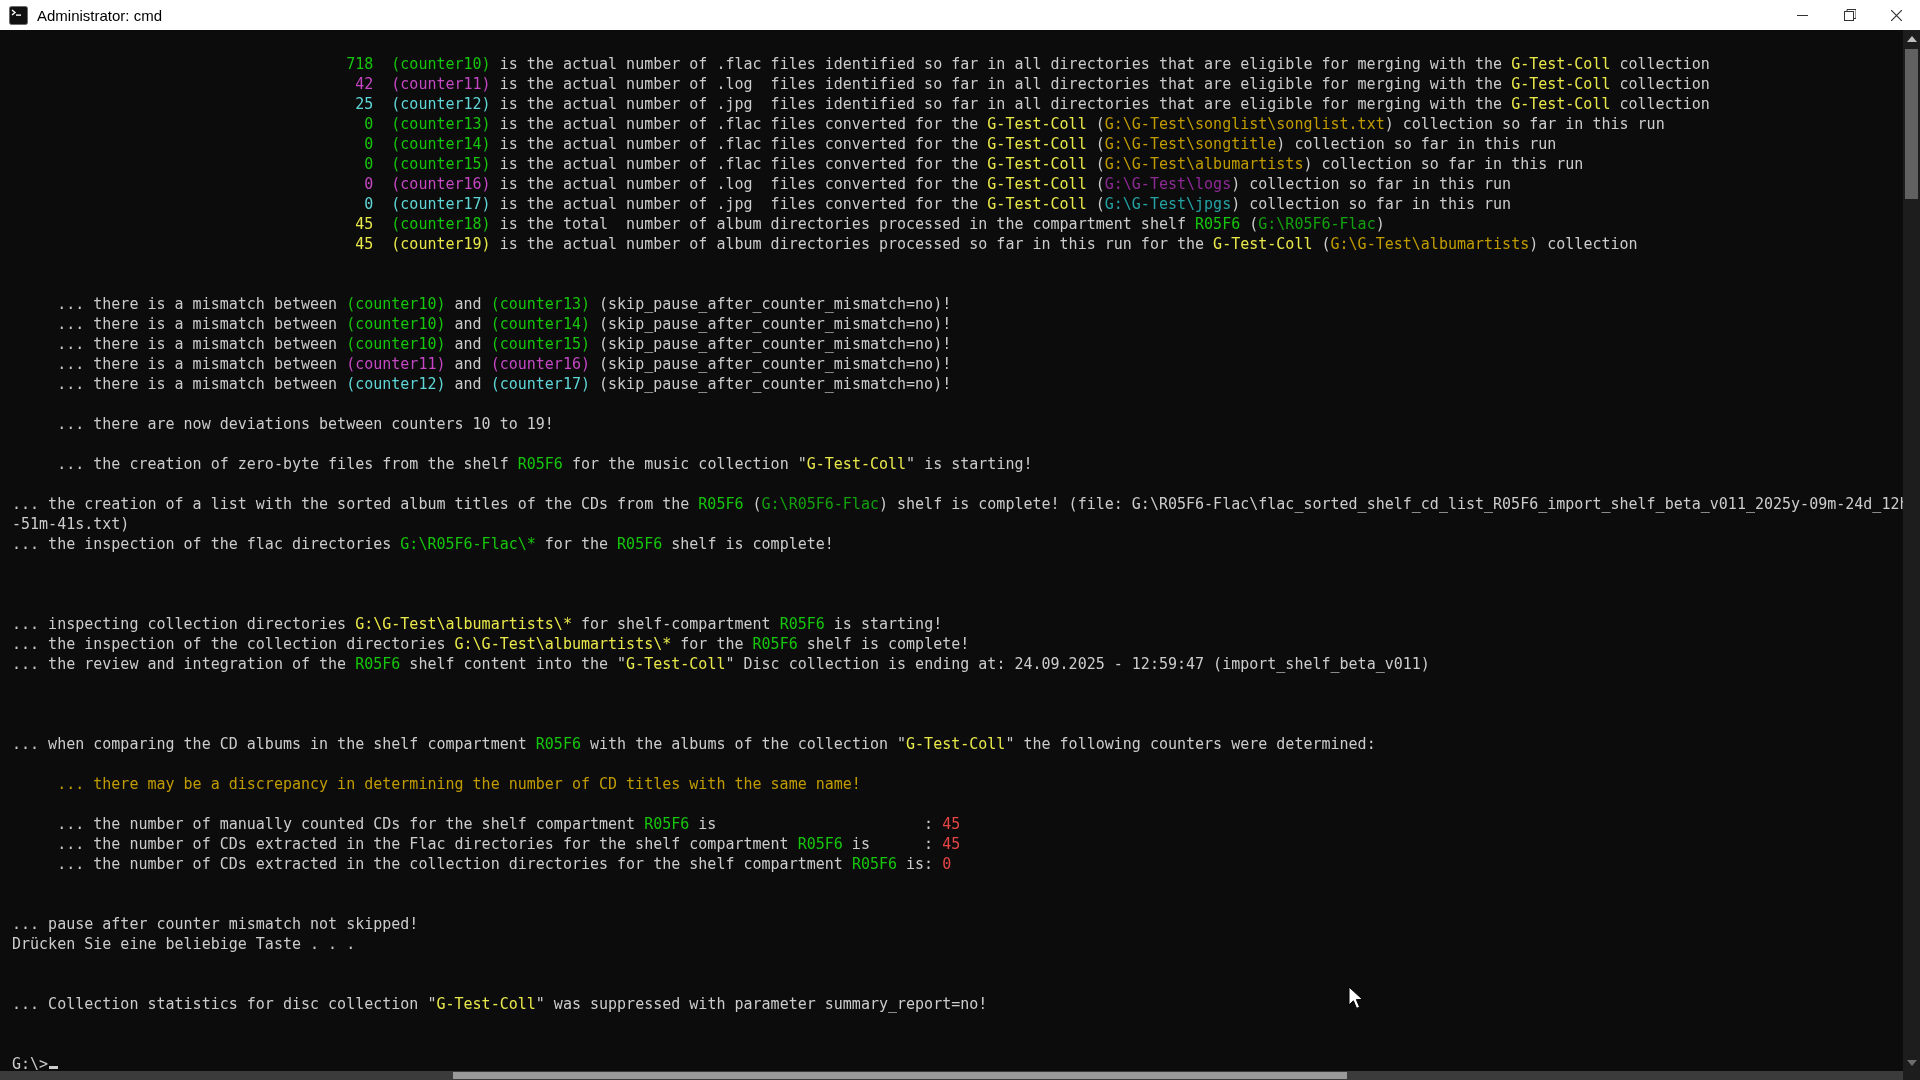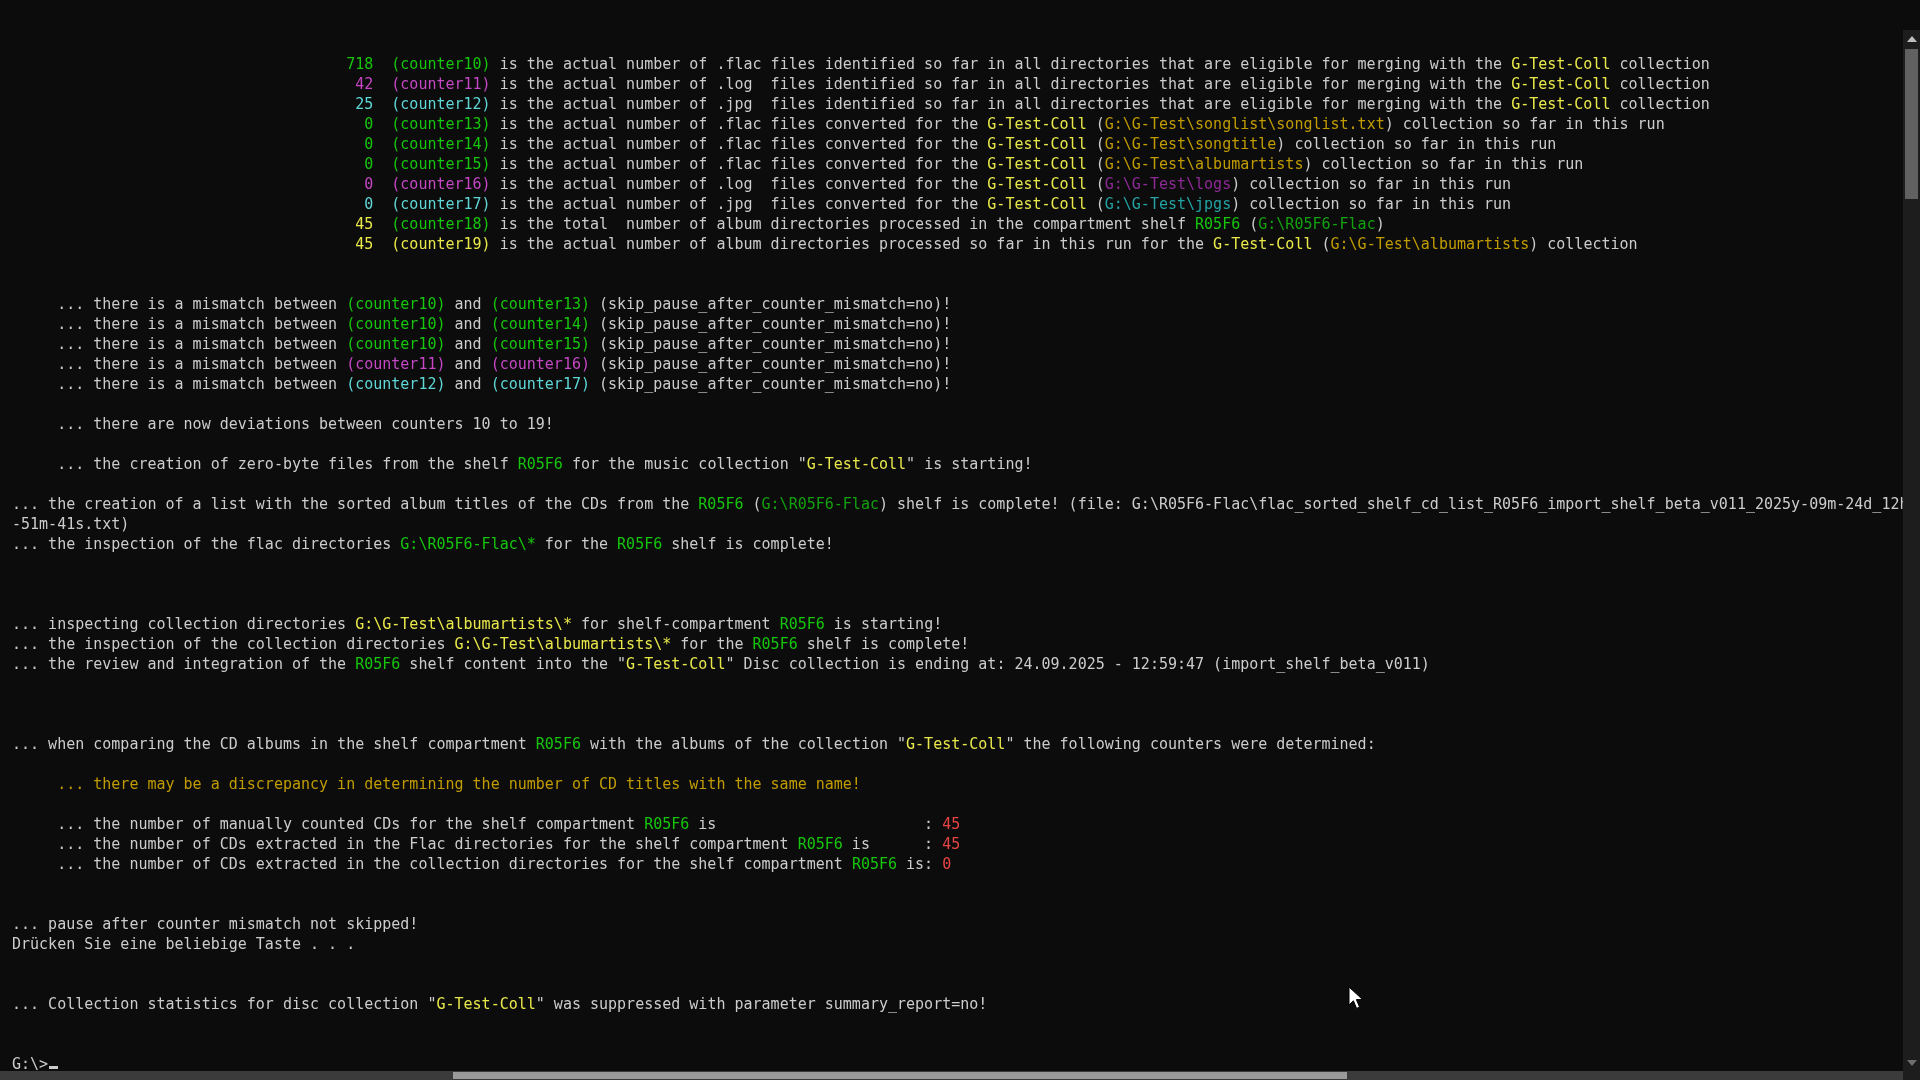--- a/index.html
+++ b/index.html
@@ -43,20 +43,46 @@
   .corner{position:absolute;bottom:0;right:0;width:17px;height:9px;background:#1D1D1D;}
 
   
   .mouse{position:absolute;left:1348px;top:986px;z-index:9;}
 </style>
 </head>
 <body>
 
 <div class="window">
 
+  <div class="titlebar">
+    <svg class="app-icon" viewBox="0 0 19 19">
+      <rect x="0.5" y="0.5" width="18" height="18" rx="2" fill="#111" stroke="#6B6B6B" stroke-width="1"></rect>
+      <path d="M3 4 L6 6.5 L3 9" stroke="#FFFFFF" stroke-width="1.4" fill="none"></path>
+      <rect x="7" y="8.4" width="5" height="1.4" fill="#FFFFFF"></rect>
+    </svg>
+    <span class="title">Administrator: cmd</span>
+    <div class="controls">
+      <div class="ctrl">
+        <svg width="11" height="11" viewBox="0 0 11 11">
+            <rect x="0" y="5" width="11" height="1" fill="#333"></rect>
+          </svg>
+      </div>
+      <div class="ctrl">
+        <svg width="12" height="12" viewBox="0 0 12 12">
+            <rect x="0.5" y="2.5" width="9" height="9" fill="none" stroke="#333"></rect>
+            <path d="M3 2.5 V0.5 H12 V9.5 H9.5" fill="none" stroke="#333"></path>
+          </svg>
+      </div>
+      <div class="ctrl">
+        <svg width="11" height="11" viewBox="0 0 11 11">
+            <path d="M0 0 L11 11 M11 0 L0 11" stroke="#333" stroke-width="1.2"></path>
+          </svg>
+      </div>
+    </div>
+  </div>
 
   <div class="console">
     <pre id="console-pre"><div class="line"><span style="color: rgb(204, 204, 204);">                                     </span><span style="color: rgb(22, 198, 12);">718</span><span style="color: rgb(204, 204, 204);">  </span><span style="color: rgb(22, 198, 12);">(counter10)</span><span style="color: rgb(204, 204, 204);"> is the actual number of .flac files identified so far in all directories that are eligible for merging with the </span><span style="color: rgb(233, 232, 74);">G-Test-Coll</span><span style="color: rgb(204, 204, 204);"> collection</span></div><div class="line"><span style="color: rgb(204, 204, 204);">                                      </span><span style="color: rgb(198, 70, 198);">42</span><span style="color: rgb(204, 204, 204);">  </span><span style="color: rgb(198, 70, 198);">(counter11)</span><span style="color: rgb(204, 204, 204);"> is the actual number of .log  files identified so far in all directories that are eligible for merging with the </span><span style="color: rgb(233, 232, 74);">G-Test-Coll</span><span style="color: rgb(204, 204, 204);"> collection</span></div><div class="line"><span style="color: rgb(204, 204, 204);">                                      </span><span style="color: rgb(95, 215, 215);">25</span><span style="color: rgb(204, 204, 204);">  </span><span style="color: rgb(95, 215, 215);">(counter12)</span><span style="color: rgb(204, 204, 204);"> is the actual number of .jpg  files identified so far in all directories that are eligible for merging with the </span><span style="color: rgb(233, 232, 74);">G-Test-Coll</span><span style="color: rgb(204, 204, 204);"> collection</span></div><div class="line"><span style="color: rgb(204, 204, 204);">                                       </span><span style="color: rgb(22, 198, 12);">0</span><span style="color: rgb(204, 204, 204);">  </span><span style="color: rgb(22, 198, 12);">(counter13)</span><span style="color: rgb(204, 204, 204);"> is the actual number of .flac files converted for the </span><span style="color: rgb(233, 232, 74);">G-Test-Coll</span><span style="color: rgb(204, 204, 204);"> (</span><span style="color: rgb(193, 156, 0);">G:\G-Test\songlist\songlist.txt</span><span style="color: rgb(204, 204, 204);">) collection so far in this run</span></div><div class="line"><span style="color: rgb(204, 204, 204);">                                       </span><span style="color: rgb(22, 198, 12);">0</span><span style="color: rgb(204, 204, 204);">  </span><span style="color: rgb(22, 198, 12);">(counter14)</span><span style="color: rgb(204, 204, 204);"> is the actual number of .flac files converted for the </span><span style="color: rgb(233, 232, 74);">G-Test-Coll</span><span style="color: rgb(204, 204, 204);"> (</span><span style="color: rgb(193, 156, 0);">G:\G-Test\songtitle</span><span style="color: rgb(204, 204, 204);">) collection so far in this run</span></div><div class="line"><span style="color: rgb(204, 204, 204);">                                       </span><span style="color: rgb(22, 198, 12);">0</span><span style="color: rgb(204, 204, 204);">  </span><span style="color: rgb(22, 198, 12);">(counter15)</span><span style="color: rgb(204, 204, 204);"> is the actual number of .flac files converted for the </span><span style="color: rgb(233, 232, 74);">G-Test-Coll</span><span style="color: rgb(204, 204, 204);"> (</span><span style="color: rgb(193, 156, 0);">G:\G-Test\albumartists</span><span style="color: rgb(204, 204, 204);">) collection so far in this run</span></div><div class="line"><span style="color: rgb(204, 204, 204);">                                       </span><span style="color: rgb(198, 70, 198);">0</span><span style="color: rgb(204, 204, 204);">  </span><span style="color: rgb(198, 70, 198);">(counter16)</span><span style="color: rgb(204, 204, 204);"> is the actual number of .log  files converted for the </span><span style="color: rgb(233, 232, 74);">G-Test-Coll</span><span style="color: rgb(204, 204, 204);"> (</span><span style="color: rgb(142, 41, 150);">G:\G-Test\logs</span><span style="color: rgb(204, 204, 204);">) collection so far in this run</span></div><div class="line"><span style="color: rgb(204, 204, 204);">                                       </span><span style="color: rgb(95, 215, 215);">0</span><span style="color: rgb(204, 204, 204);">  </span><span style="color: rgb(95, 215, 215);">(counter17)</span><span style="color: rgb(204, 204, 204);"> is the actual number of .jpg  files converted for the </span><span style="color: rgb(233, 232, 74);">G-Test-Coll</span><span style="color: rgb(204, 204, 204);"> (</span><span style="color: rgb(35, 163, 163);">G:\G-Test\jpgs</span><span style="color: rgb(204, 204, 204);">) collection so far in this run</span></div><div class="line"><span style="color: rgb(204, 204, 204);">                                      </span><span style="color: rgb(233, 232, 74);">45</span><span style="color: rgb(204, 204, 204);">  </span><span style="color: rgb(22, 198, 12);">(counter18)</span><span style="color: rgb(204, 204, 204);"> is the total  number of album directories processed in the compartment shelf </span><span style="color: rgb(22, 198, 12);">R05F6</span><span style="color: rgb(204, 204, 204);"> (</span><span style="color: rgb(19, 161, 14);">G:\R05F6-Flac</span><span style="color: rgb(204, 204, 204);">)</span></div><div class="line"><span style="color: rgb(204, 204, 204);">                                      </span><span style="color: rgb(233, 232, 74);">45</span><span style="color: rgb(204, 204, 204);">  </span><span style="color: rgb(233, 232, 74);">(counter19)</span><span style="color: rgb(204, 204, 204);"> is the actual number of album directories processed so far in this run for the </span><span style="color: rgb(233, 232, 74);">G-Test-Coll</span><span style="color: rgb(204, 204, 204);"> (</span><span style="color: rgb(193, 156, 0);">G:\G-Test\albumartists</span><span style="color: rgb(204, 204, 204);">) collection</span></div><div class="line"></div><div class="line"></div><div class="line"><span style="color: rgb(204, 204, 204);">     ... there is a mismatch between </span><span style="color: rgb(22, 198, 12);">(counter10)</span><span style="color: rgb(204, 204, 204);"> and </span><span style="color: rgb(22, 198, 12);">(counter13)</span><span style="color: rgb(204, 204, 204);"> (skip_pause_after_counter_mismatch=no)!</span></div><div class="line"><span style="color: rgb(204, 204, 204);">     ... there is a mismatch between </span><span style="color: rgb(22, 198, 12);">(counter10)</span><span style="color: rgb(204, 204, 204);"> and </span><span style="color: rgb(22, 198, 12);">(counter14)</span><span style="color: rgb(204, 204, 204);"> (skip_pause_after_counter_mismatch=no)!</span></div><div class="line"><span style="color: rgb(204, 204, 204);">     ... there is a mismatch between </span><span style="color: rgb(22, 198, 12);">(counter10)</span><span style="color: rgb(204, 204, 204);"> and </span><span style="color: rgb(22, 198, 12);">(counter15)</span><span style="color: rgb(204, 204, 204);"> (skip_pause_after_counter_mismatch=no)!</span></div><div class="line"><span style="color: rgb(204, 204, 204);">     ... there is a mismatch between </span><span style="color: rgb(198, 70, 198);">(counter11)</span><span style="color: rgb(204, 204, 204);"> and </span><span style="color: rgb(198, 70, 198);">(counter16)</span><span style="color: rgb(204, 204, 204);"> (skip_pause_after_counter_mismatch=no)!</span></div><div class="line"><span style="color: rgb(204, 204, 204);">     ... there is a mismatch between </span><span style="color: rgb(95, 215, 215);">(counter12)</span><span style="color: rgb(204, 204, 204);"> and </span><span style="color: rgb(95, 215, 215);">(counter17)</span><span style="color: rgb(204, 204, 204);"> (skip_pause_after_counter_mismatch=no)!</span></div><div class="line"></div><div class="line"><span style="color: rgb(204, 204, 204);">     ... there are now deviations between counters 10 to 19!</span></div><div class="line"></div><div class="line"><span style="color: rgb(204, 204, 204);">     ... the creation of zero-byte files from the shelf </span><span style="color: rgb(22, 198, 12);">R05F6</span><span style="color: rgb(204, 204, 204);"> for the music collection "</span><span style="color: rgb(233, 232, 74);">G-Test-Coll</span><span style="color: rgb(204, 204, 204);">" is starting!</span></div><div class="line"></div><div class="line"><span style="color: rgb(204, 204, 204);">... the creation of a list with the sorted album titles of the CDs from the </span><span style="color: rgb(22, 198, 12);">R05F6</span><span style="color: rgb(204, 204, 204);"> (</span><span style="color: rgb(19, 161, 14);">G:\R05F6-Flac</span><span style="color: rgb(204, 204, 204);">) shelf is complete! (file: G:\R05F6-Flac\flac_sorted_shelf_cd_list_R05F6_import_shelf_beta_v011_2025y-09m-24d_12h</span></div><div class="line"><span style="color: rgb(204, 204, 204);">-51m-41s.txt)</span></div><div class="line"><span style="color: rgb(204, 204, 204);">... the inspection of the flac directories </span><span style="color: rgb(22, 198, 12);">G:\R05F6-Flac\*</span><span style="color: rgb(204, 204, 204);"> for the </span><span style="color: rgb(22, 198, 12);">R05F6</span><span style="color: rgb(204, 204, 204);"> shelf is complete!</span></div><div class="line"></div><div class="line"></div><div class="line"></div><div class="line"><span style="color: rgb(204, 204, 204);">... inspecting collection directories </span><span style="color: rgb(233, 232, 74);">G:\G-Test\albumartists\*</span><span style="color: rgb(204, 204, 204);"> for shelf-compartment </span><span style="color: rgb(22, 198, 12);">R05F6</span><span style="color: rgb(204, 204, 204);"> is starting!</span></div><div class="line"><span style="color: rgb(204, 204, 204);">... the inspection of the collection directories </span><span style="color: rgb(233, 232, 74);">G:\G-Test\albumartists\*</span><span style="color: rgb(204, 204, 204);"> for the </span><span style="color: rgb(22, 198, 12);">R05F6</span><span style="color: rgb(204, 204, 204);"> shelf is complete!</span></div><div class="line"><span style="color: rgb(204, 204, 204);">... the review and integration of the </span><span style="color: rgb(22, 198, 12);">R05F6</span><span style="color: rgb(204, 204, 204);"> shelf content into the "</span><span style="color: rgb(233, 232, 74);">G-Test-Coll</span><span style="color: rgb(204, 204, 204);">" Disc collection is ending at: 24.09.2025 - 12:59:47 (import_shelf_beta_v011)</span></div><div class="line"></div><div class="line"></div><div class="line"></div><div class="line"><span style="color: rgb(204, 204, 204);">... when comparing the CD albums in the shelf compartment </span><span style="color: rgb(22, 198, 12);">R05F6</span><span style="color: rgb(204, 204, 204);"> with the albums of the collection "</span><span style="color: rgb(233, 232, 74);">G-Test-Coll</span><span style="color: rgb(204, 204, 204);">" the following counters were determined:</span></div><div class="line"></div><div class="line"><span style="color: rgb(193, 156, 0);">     ... there may be a discrepancy in determining the number of CD titles with the same name!</span></div><div class="line"></div><div class="line"><span style="color: rgb(204, 204, 204);">     ... the number of manually counted CDs for the shelf compartment </span><span style="color: rgb(22, 198, 12);">R05F6</span><span style="color: rgb(204, 204, 204);"> is                       : </span><span style="color: rgb(231, 69, 69);">45</span></div><div class="line"><span style="color: rgb(204, 204, 204);">     ... the number of CDs extracted in the Flac directories for the shelf compartment </span><span style="color: rgb(22, 198, 12);">R05F6</span><span style="color: rgb(204, 204, 204);"> is      : </span><span style="color: rgb(231, 69, 69);">45</span></div><div class="line"><span style="color: rgb(204, 204, 204);">     ... the number of CDs extracted in the collection directories for the shelf compartment </span><span style="color: rgb(22, 198, 12);">R05F6</span><span style="color: rgb(204, 204, 204);"> is: </span><span style="color: rgb(231, 69, 69);">0</span></div><div class="line"></div><div class="line"></div><div class="line"><span style="color: rgb(204, 204, 204);">... pause after counter mismatch not skipped!</span></div><div class="line"><span style="color: rgb(204, 204, 204);">Drücken Sie eine beliebige Taste . . .</span></div><div class="line"></div><div class="line"></div><div class="line"><span style="color: rgb(204, 204, 204);">... Collection statistics for disc collection "</span><span style="color: rgb(233, 232, 74);">G-Test-Coll</span><span style="color: rgb(204, 204, 204);">" was suppressed with parameter summary_report=no!</span></div><div class="line"></div><div class="line"></div><div class="line"><span style="color: rgb(204, 204, 204);">G:\&gt;</span><span class="text-cursor"></span></div></pre>
   </div>
 
   <div class="vscroll">
     <div class="up">
         <i></i>
       </div>
     <div class="vthumb"></div>

